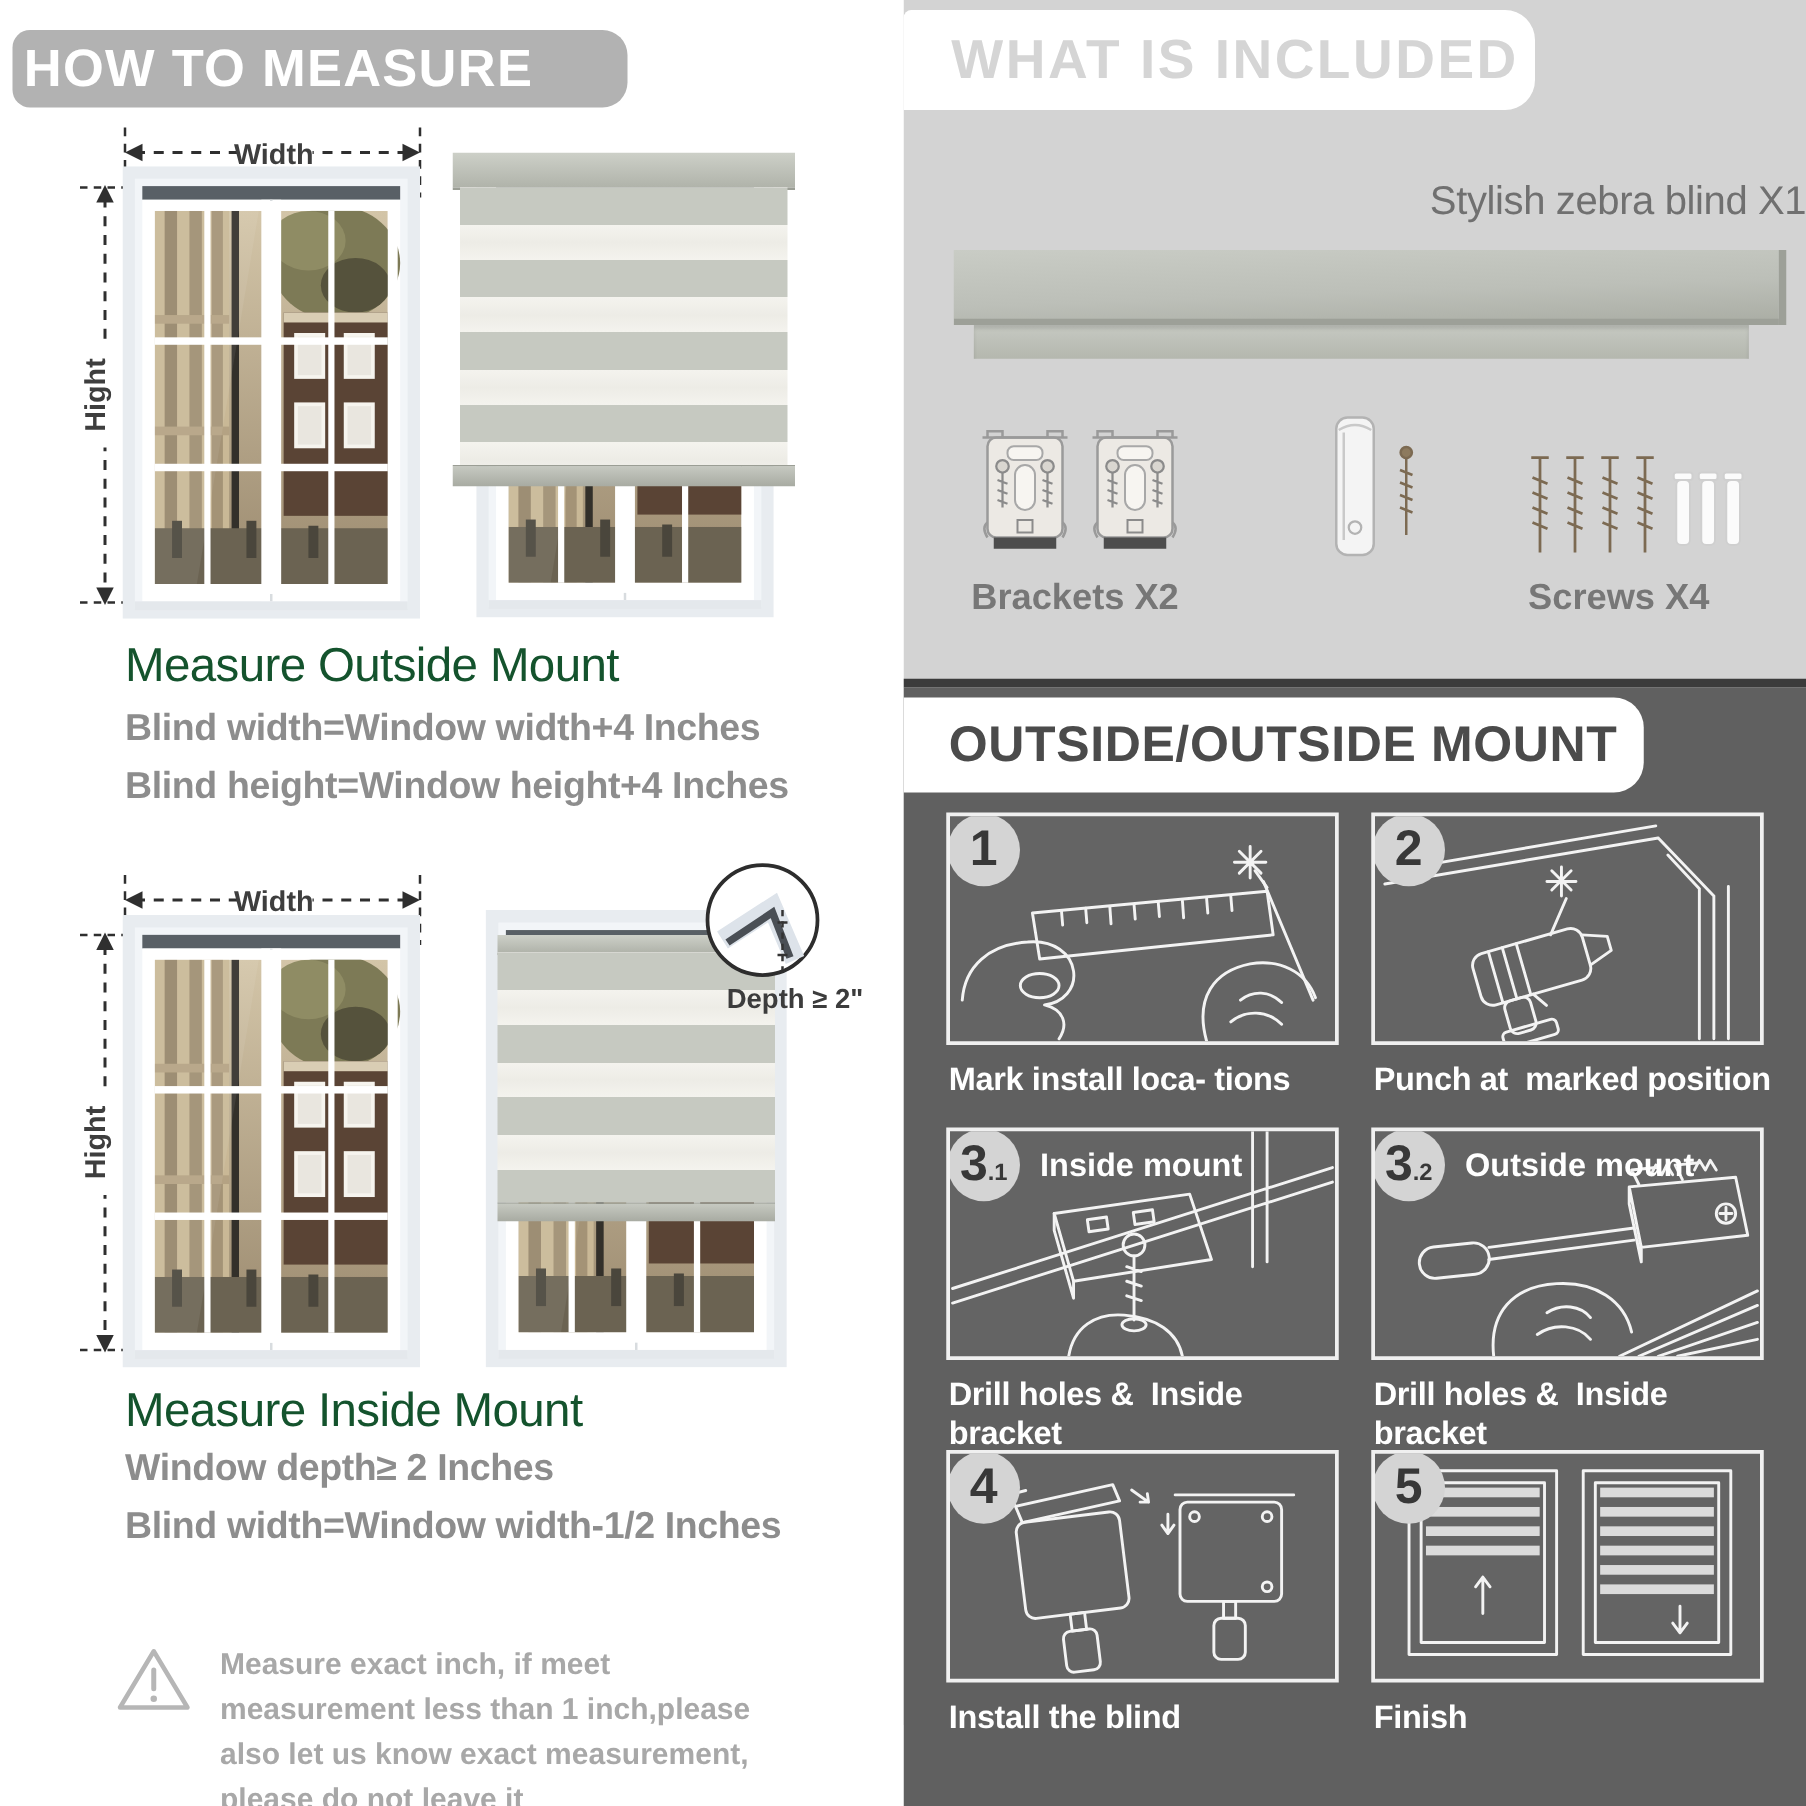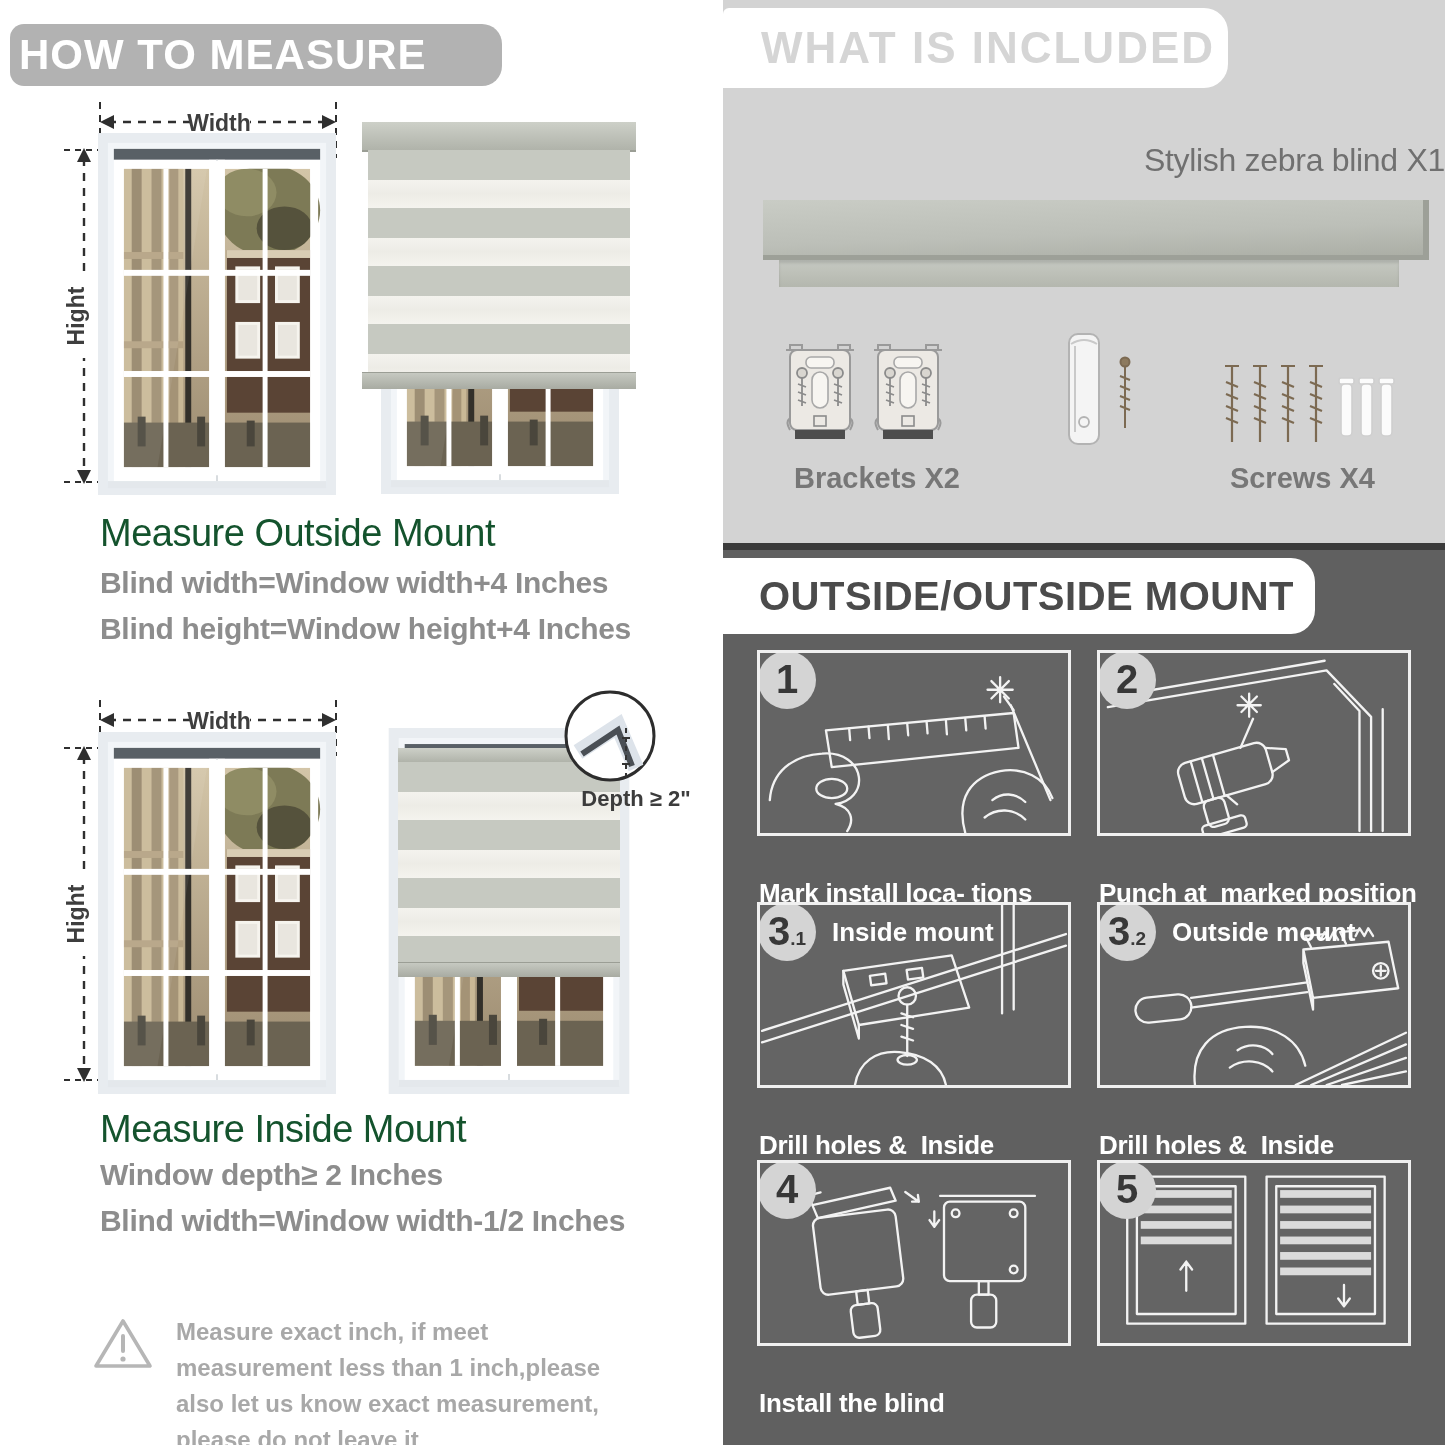--- a/index.html
+++ b/index.html
@@ -41,21 +41,21 @@
   
   #right-panel{left:723px;top:0;width:722px;height:1380px;background:#d3d3d3;}
   .right-header{
     left:0;top:8px;width:505px;height:80px;background:#ffffff;
     border-radius:6px 24px 24px 0;color:#d5d5d5;font-weight:bold;
     font-size:44px;line-height:80px;padding-left:38px;letter-spacing:2px;
     box-sizing:border-box;
   }
   .product-label{left:0;top:142px;width:722px;text-align:right;color:#707070;
     font-size:32px;font-weight:normal;letter-spacing:-.3px;}
-  .item-label{color:#777777;font-size:29px;font-weight:bold;text-align:right;}
+  .item-label{color:#777777;font-size:29px;font-weight:bold;text-align:center;}
 
   .headrail-main{left:40px;top:200px;width:660px;height:60px;
     background:linear-gradient(178deg,#c9ccc5 0%,#bcbfb8 55%,#a9aca3 100%);
     border-right:6px solid #9da098;box-shadow:inset 0 -5px 0 #9da098;}
   .headrail-lower{left:56px;top:260px;width:620px;height:27px;
     background:linear-gradient(#c6c9c2,#b4b7ae);box-shadow:inset 0 3px 3px rgba(0,0,0,.12);}
 
   .panel-divider{left:0;top:543px;width:722px;height:7px;background:#3b3b3b;}
   .dark-area{left:0;top:550px;width:722px;height:895px;background:#606060;}
   .mount-header{
@@ -70,21 +70,21 @@
     background:#646464;overflow:hidden;
   }
   .step-badge{
     position:absolute;left:-2px;top:-2px;width:58px;height:58px;border-radius:50%;
     background:#d4d4d4;color:#383838;display:flex;align-items:baseline;
     justify-content:center;font-weight:bold;
   }
   .step-badge .num{font-size:40px;line-height:56px;}
   .step-badge .sub{font-size:19px;line-height:40px;}
   .step-title{position:absolute;left:72px;top:12px;color:#ffffff;font-size:26px;font-weight:bold;}
-  .step-caption{color:#ffffff;font-size:26px;font-weight:bold;white-space:pre-wrap;letter-spacing:-.3px;margin-top:30px;}
+  .step-caption{color:#ffffff;font-size:26px;font-weight:bold;white-space:pre-wrap;letter-spacing:-.3px;}
   .lineart{stroke:#f3f3f3;stroke-width:2.4;fill:none;stroke-linecap:round;stroke-linejoin:round;}
 </style>
 </head>
 <body>
 
 <svg width="0" height="0" style="position:absolute" aria-hidden="true">
   <defs>
     <linearGradient id="phGrad" x1="0" y1="0" x2="0" y2="1">
       <stop offset="0" stop-color="#d3c5a8"></stop>
         <stop offset="1" stop-color="#9c8b70"></stop>
@@ -436,13 +436,14 @@
         <rect x="184" y="92" width="94" height="8"></rect>
           <rect x="184" y="108" width="94" height="8"></rect>
       </g>
       <path d="M250,126 v22 M250,148 l-6,-8 M250,148 l6,-8"></path>
     </svg>
     <div class="step-badge">
       <span class="num">5</span>
         <span class="sub"></span>
     </div>
   </div>
+  <div class="abs step-caption" style="left:376px;top:1358px;width:320px">Finish</div>
 </div>
 
 </body></html>

